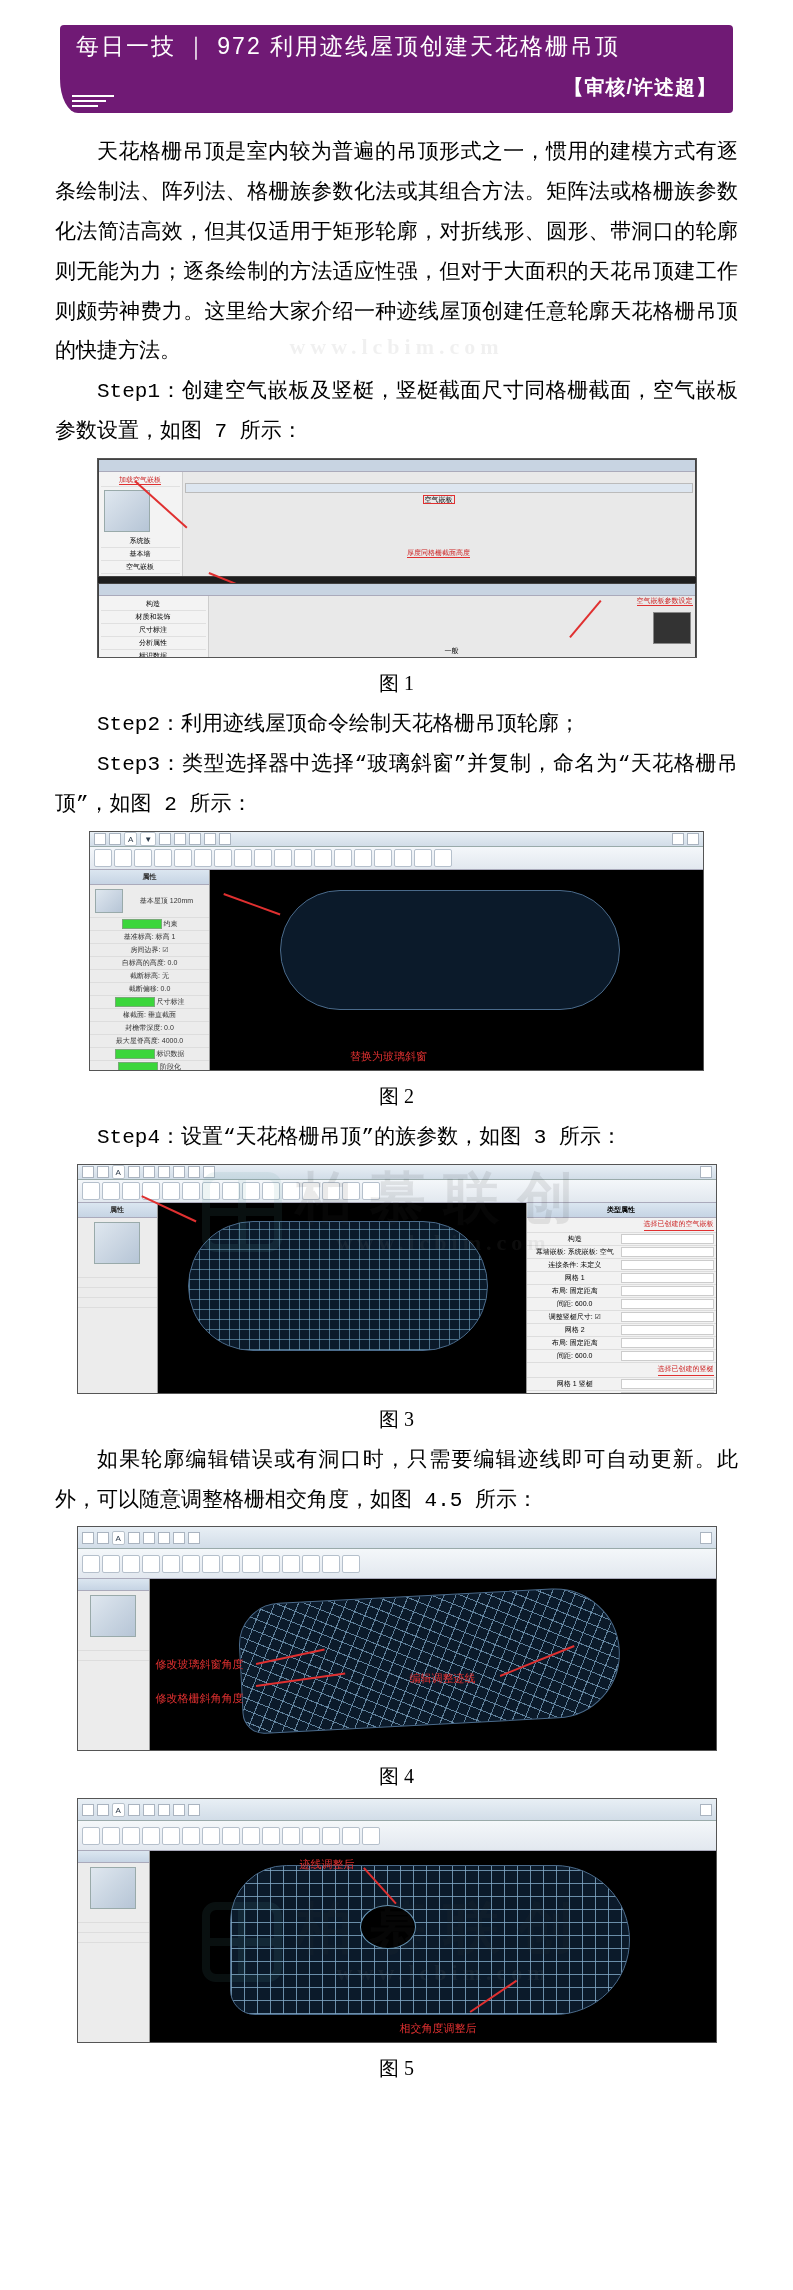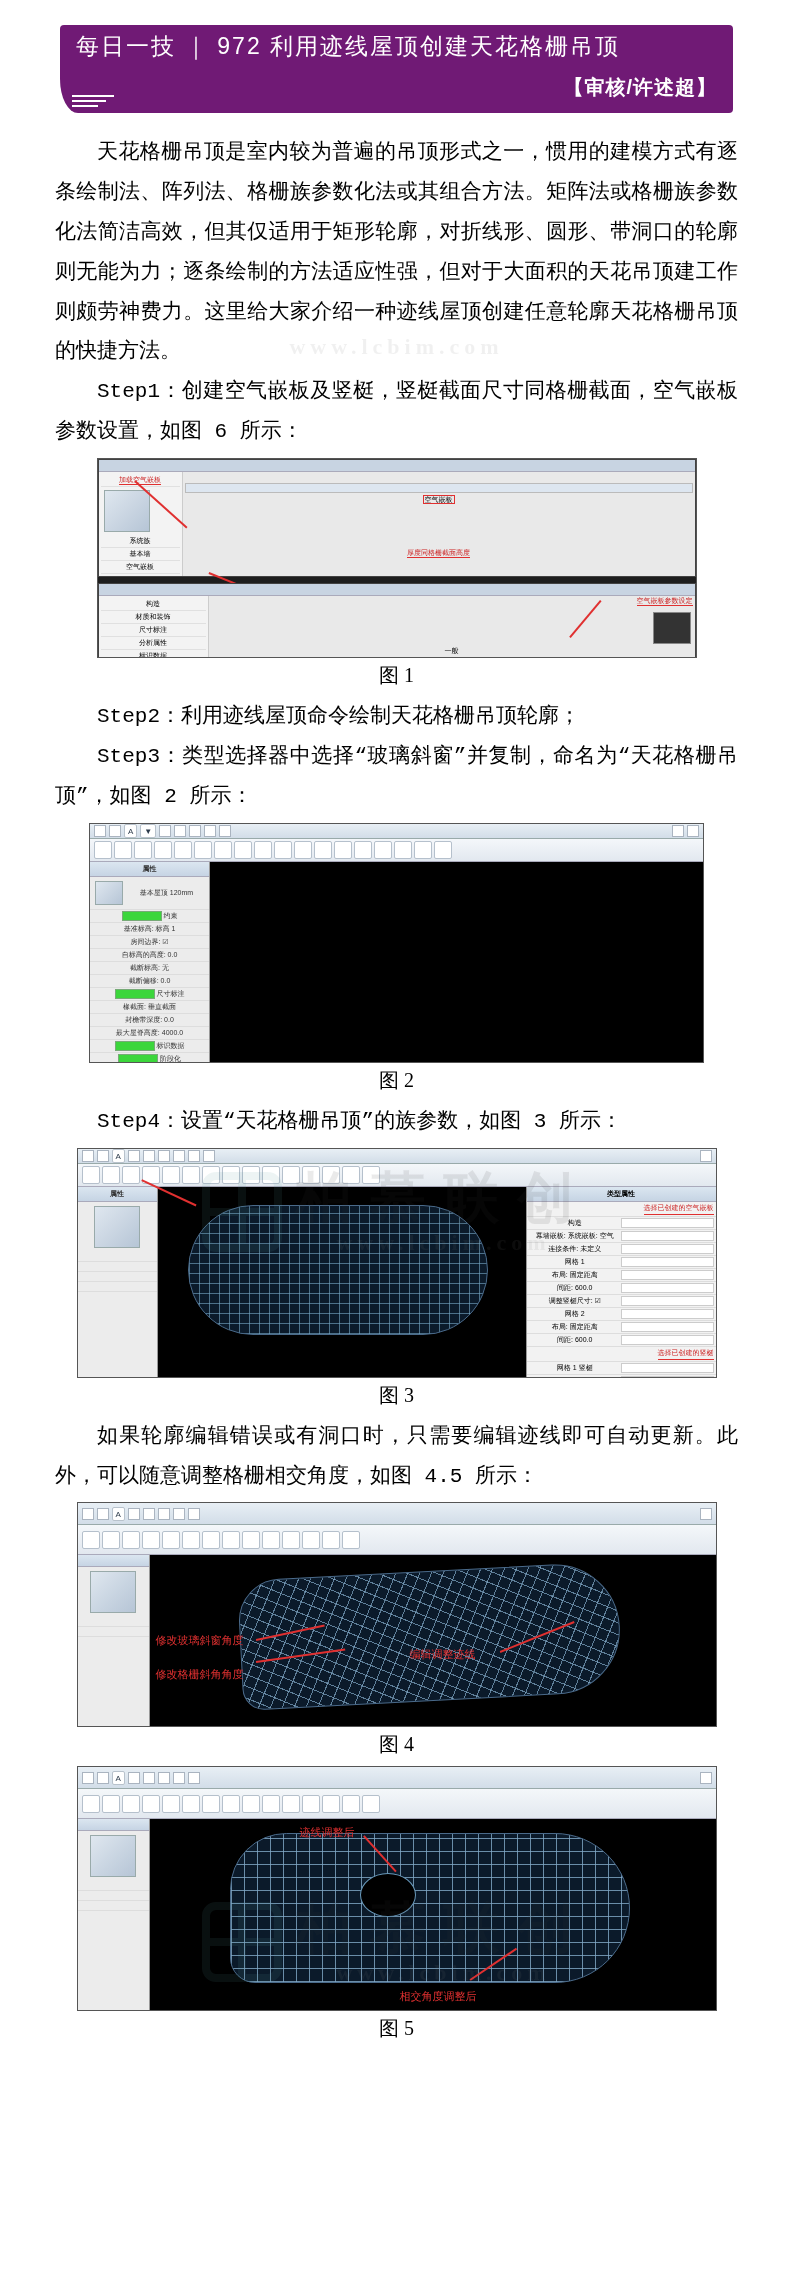--- a/index.html
+++ b/index.html
@@ -74,21 +74,21 @@
     background: #1e1e1e;
     display: flex;
     flex-direction: column;
     position: relative;
     overflow: hidden;
   }
   .fig-caption {
     text-align: center;
     font-size: 20px;
     font-family: "SimSun", serif;
-    margin: 4px 0 8px 0;
+    margin: 12px 0 8px 0;
   }
 
   
   .ribbon {
     background: linear-gradient(#e8eff5, #d2dde8);
     border-bottom: 1px solid #9aa;
     height: 22px;
     display: flex;
     align-items: center;
     gap: 3px;
@@ -348,21 +348,21 @@
   </div>
 
   <div class="wm" style="top:330px;">
     <div class="wm-text">
       <div class="wm-en">www.lcbim.com</div>
     </div>
   </div>
 
   <div class="body-text">
     <p>天花格栅吊顶是室内较为普遍的吊顶形式之一，惯用的建模方式有逐条绘制法、阵列法、格栅族参数化法或其组合方法。矩阵法或格栅族参数化法简洁高效，但其仅适用于矩形轮廓，对折线形、圆形、带洞口的轮廓则无能为力；逐条绘制的方法适应性强，但对于大面积的天花吊顶建工作则颇劳神费力。这里给大家介绍一种迹线屋顶创建任意轮廓天花格栅吊顶的快捷方法。</p>
-    <p class="step">Step1：创建空气嵌板及竖梃，竖梃截面尺寸同格栅截面，空气嵌板参数设置，如图 6 所示：</p>
+    <p class="step">Step1：创建空气嵌板及竖梃，竖梃截面尺寸同格栅截面，空气嵌板参数设置，如图 7 所示：</p>
   </div>
 
   <div class="figure">
     <div class="img-frame fig1">
 
       <div class="pane">
         <div class="nav"></div>
         <div class="body">
           <div class="left-col">
             <div class="item" style="color:#c22;"><span class="red-underline">加载空气嵌板</span></div>
@@ -487,20 +487,25 @@
           <div class="row">
               <div class="lab">最大屋脊高度: 4000.0</div>
             </div>
           <div class="row green-row">
               <div class="lab">标识数据</div>
             </div>
           <div class="row green-row">
               <div class="lab">阶段化</div>
             </div>
         </div>
+        <div class="viewport">
+          <div class="stadium rounded-stadium" style="left:70px;top:20px;width:340px;height:120px;"></div>
+          <div class="red-label" style="left:140px;bottom:10px;">替换为玻璃斜窗</div>
+          <div class="redline" style="left:70px;top:44px;width:60px;transform:rotate(200deg);"></div>
+        </div>
       </div>
     </div>
     <div class="fig-caption">图 2</div>
   </div>
 
   <div class="wm" style="top:1170px;">
     <div class="wm-logo"></div>
     <div class="wm-text">
       <div class="wm-cn">柏慕联创</div>
       <div class="wm-en">www.lcbim.com</div>

